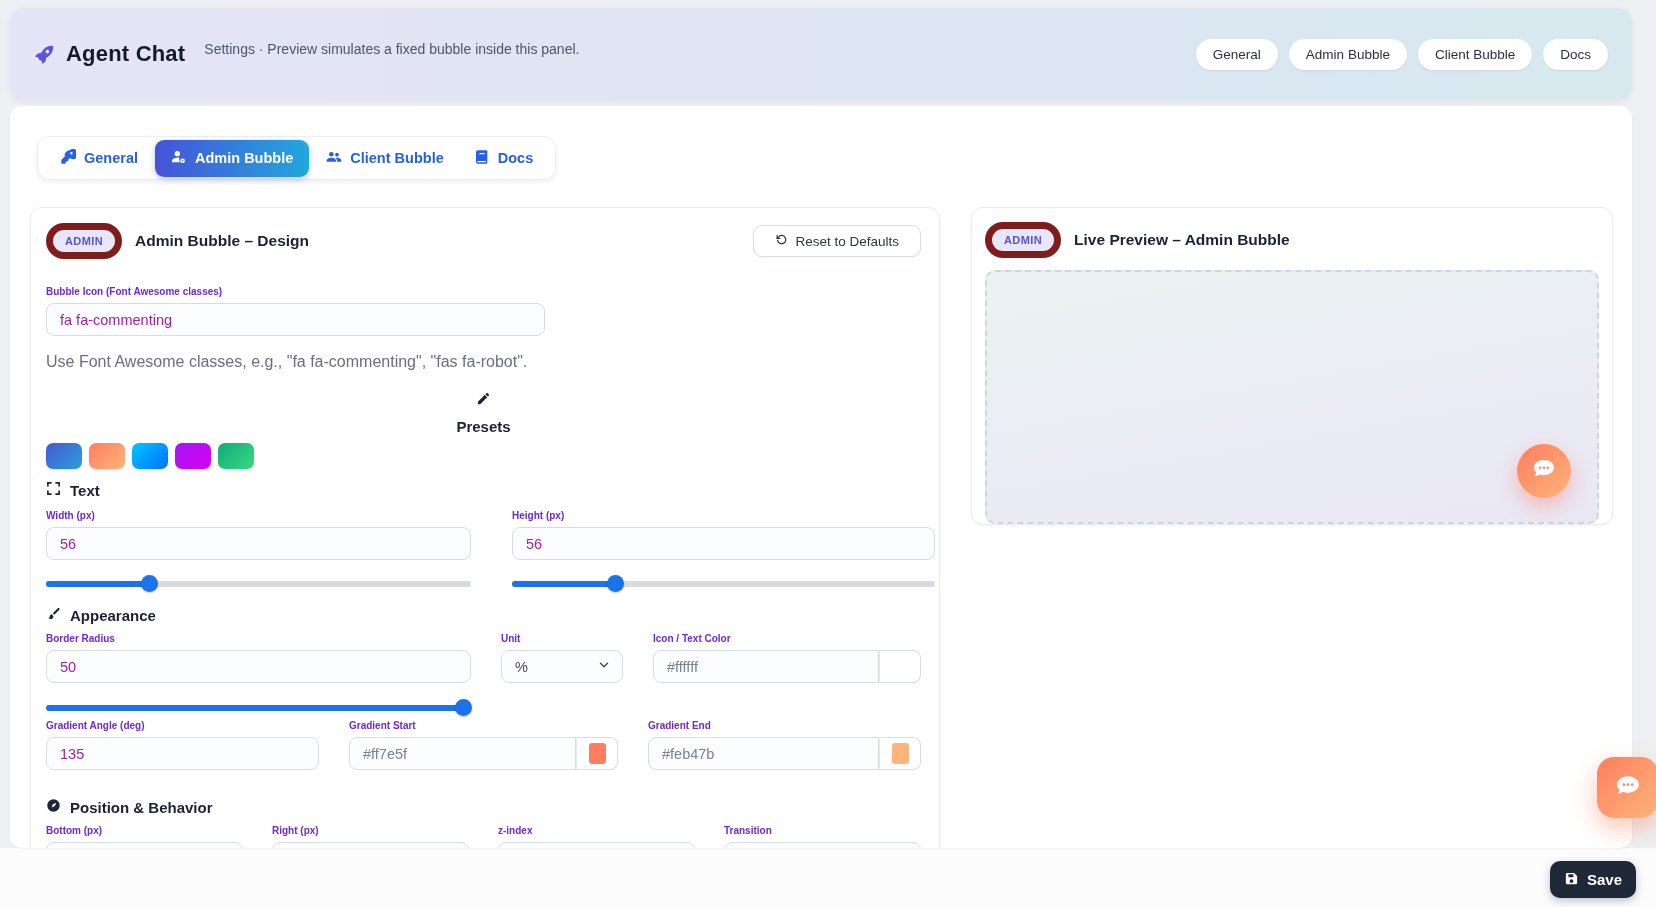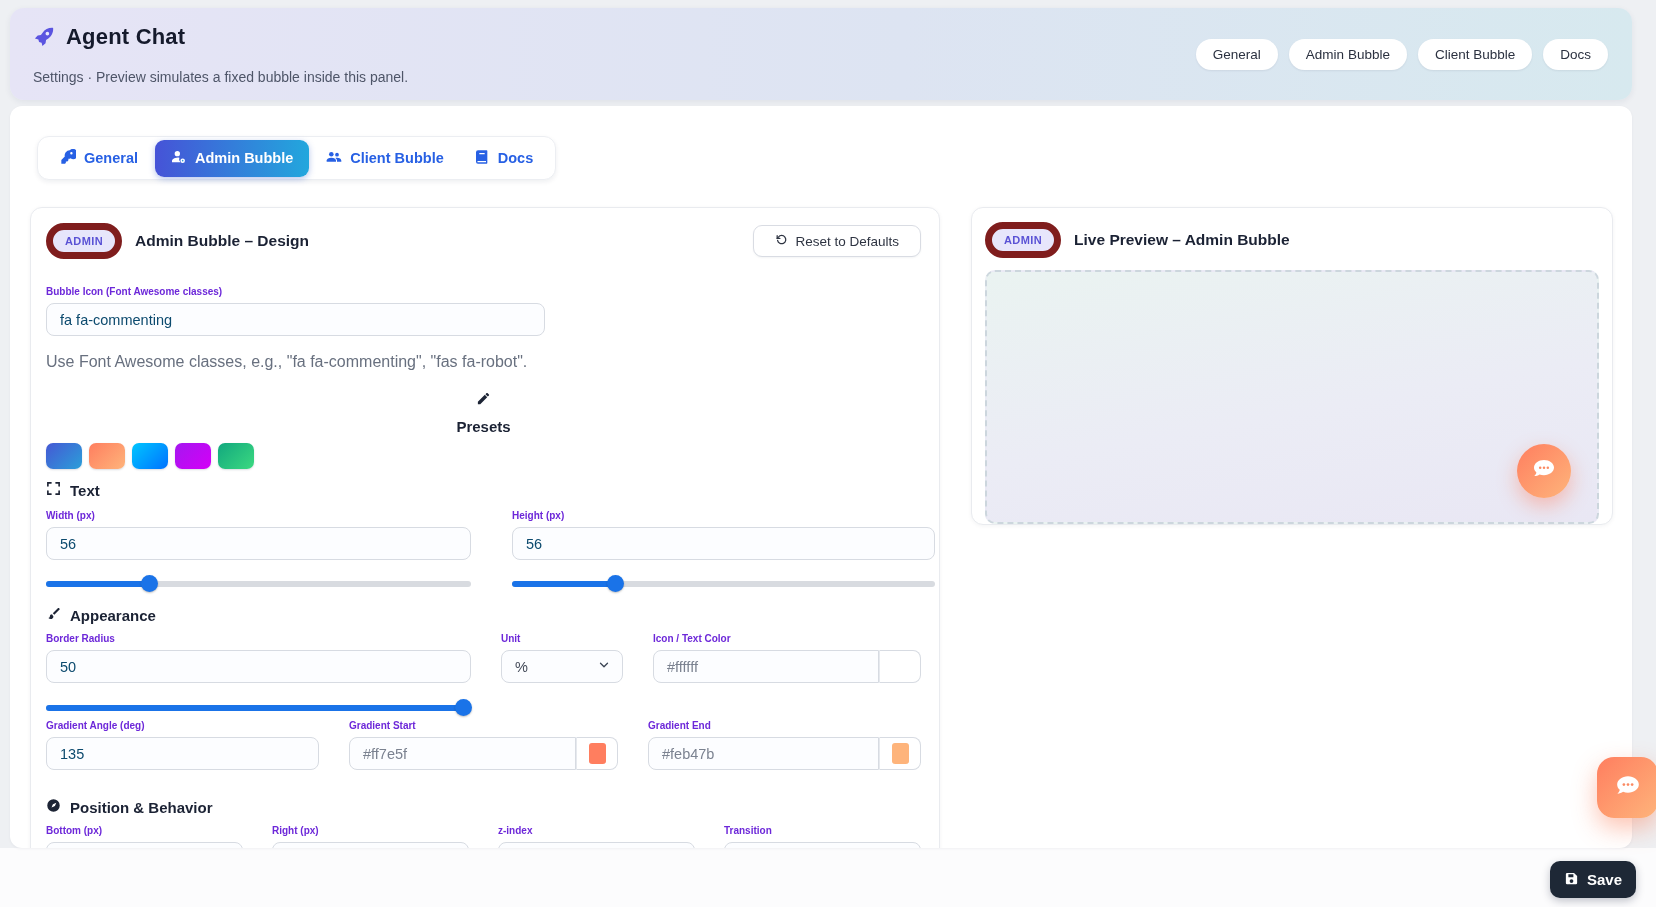--- a/index.html
+++ b/index.html
@@ -15,21 +15,21 @@
 
   
   .banner {
     position:absolute; left:10px; top:8px; width:1622px; height:92px;
     border-radius:14px;
     background:linear-gradient(90deg,#e6e4f6 0%,#dde4f2 55%,#d7e9ef 100%);
     box-shadow:0 2px 6px rgba(30,40,90,.07);
     display:flex; align-items:center; justify-content:space-between;
     padding:0 24px 0 23px;
   }
-  .banner-left { display:flex; flex-direction:column; gap:19px; }
+  .banner-left { display:flex; flex-direction:row; gap:19px; }
   .title-row { display:flex; align-items:center; gap:10px; }
   .rocket { width:23px; height:23px; display:inline-flex; }
   .app-title { font-size:22px; font-weight:700; color:#151a2c; letter-spacing:.2px; }
   .subtitle { font-size:14px; color:#4e5568; }
   .pills { display:flex; gap:11px; }
   .pill {
     background:#fff; border:none; border-radius:999px; height:31px; padding:0 17px;
     font-family:inherit; font-size:13.5px; color:#2b3140; cursor:pointer;
     box-shadow:0 1px 2px rgba(20,30,60,.08);
   }
@@ -76,21 +76,21 @@
     display:flex; align-items:center; gap:7px; background:#fff; border:1px solid #d9dce3;
     border-radius:9px; padding:7px 21px; font-family:inherit; font-size:13.5px; color:#2e3442;
     cursor:pointer; box-shadow:0 1px 2px rgba(20,30,60,.05);
   }
   .reset-btn svg { width:13px; height:13px; }
 
   
   .flabel { font-size:10px; font-weight:600; color:#6d28d9; margin-bottom:6px; }
   .tinput {
     width:100%; height:33px; border:1px solid #d7dbe2; border-radius:8px; background:#fcfdff;
-    font-family:inherit; font-size:14.5px; color:#0c4a6e; padding:0 13px; outline:none;
+    font-family:inherit; font-size:14.5px; color:#a21caf; padding:0 13px; outline:none;
   }
   .help { font-size:16px; color:#68707f; margin-top:17px; }
 
   .sec-head { display:flex; align-items:center; gap:9px; font-size:15px; font-weight:700; color:#1b2234; }
   .sec-head svg { width:15px; height:15px; }
 
   .swatch-row { display:flex; gap:7px; margin-top:8px; }
   .swatch { width:36px; height:26px; border-radius:7px; border:none; cursor:pointer; box-shadow:0 1px 2px rgba(20,30,60,.15); }
 
   .grid2 { display:grid; grid-template-columns:425px 423px; column-gap:41px; }

